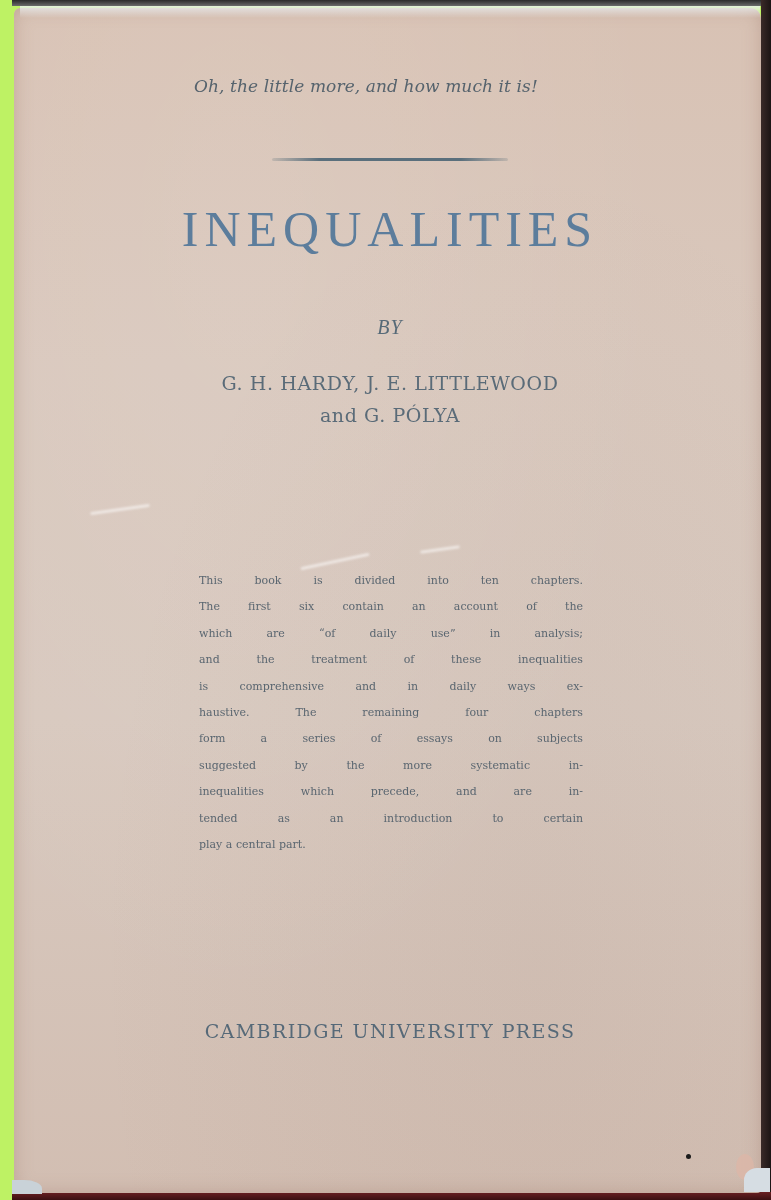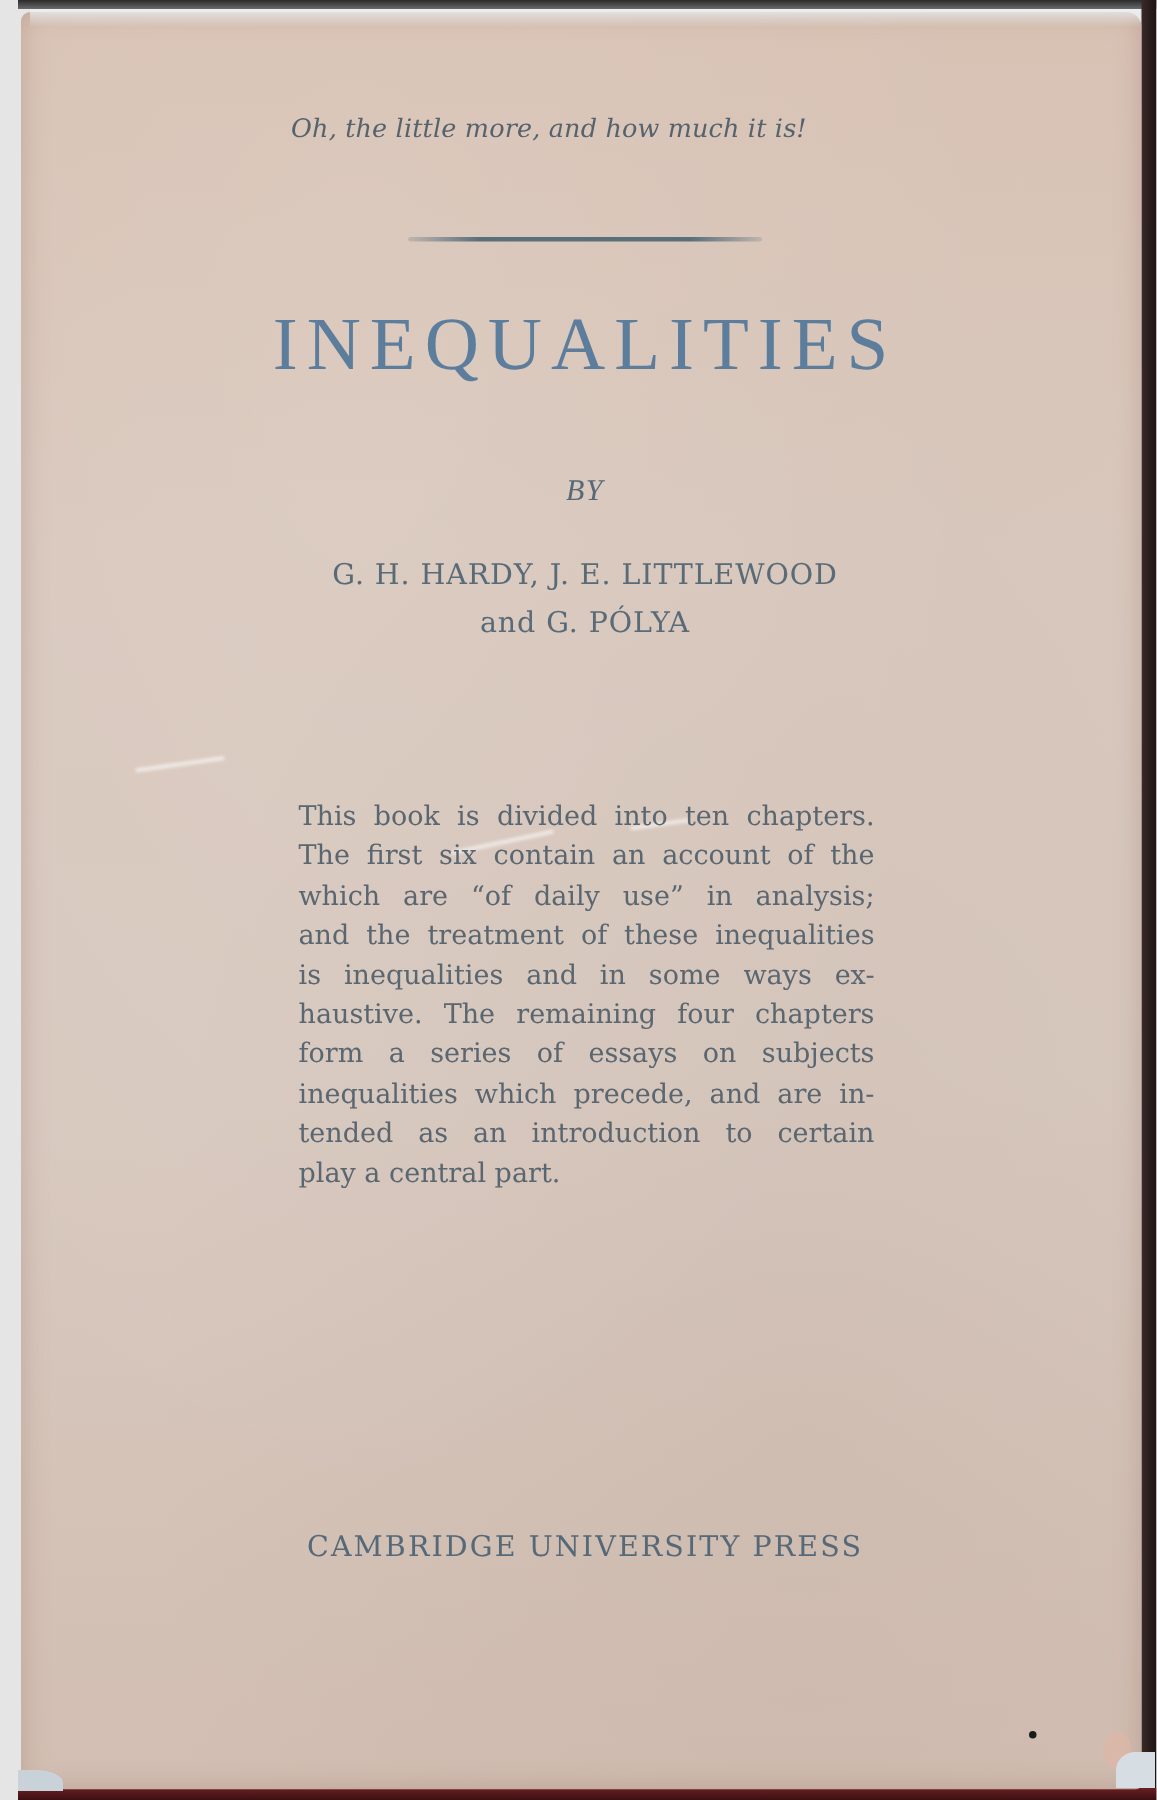--- a/index.html
+++ b/index.html
@@ -7,21 +7,21 @@
       padding: 0;
       width: 771px;
       height: 1200px;
       overflow: hidden;
       background: #ffffff;
     }
     .scene {
       position: relative;
       width: 771px;
       height: 1200px;
-      background: #e5e5e5;
+      background: #bef264;
     }
     .top-shadow {
       position: absolute;
       left: 12px; top: 0;
       width: 759px; height: 6px;
       background: linear-gradient(#2a2a2a, #6a6a6a);
     }
     .right-edge {
       position: absolute;
       right: 0; top: 0;
@@ -109,24 +109,24 @@
       width: 780px;
       text-align: center;
       font-family: "DejaVu Serif", serif;
       font-size: 19px;
       line-height: 32px;
       letter-spacing: 0.6px;
       color: #5a6b78;
     }
     .blurb {
       position: absolute;
-      left: 199px; top: 532px;
+      left: 199px; top: 568px;
       width: 384px;
       font-family: "DejaVu Serif", serif;
-      font-size: 18px;
+      font-size: 11px;
       line-height: 26.4px;
       color: #5a6670;
       text-align: justify;
       -webkit-hyphens: none;
     }
     .blurb .line {
       display: block;
       text-align: justify;
       text-align-last: justify;
       white-space: nowrap;
@@ -203,23 +203,24 @@
     <div class="authors">
       <div>G. H. HARDY, J. E. LITTLEWOOD</div>
       <div>and G. PÓLYA</div>
     </div>
 
     <div class="blurb">
       <span class="line">This book is divided into ten chapters.</span>
       <span class="line">The first six contain an account of the</span>
       <span class="line">which are “of daily use” in analysis;</span>
       <span class="line">and the treatment of these inequalities</span>
-      <span class="line">is inequalities and in some ways ex-</span>
+      <span class="line">is comprehensive and in daily ways ex-</span>
       <span class="line">haustive. The remaining four chapters</span>
       <span class="line">form a series of essays on subjects</span>
+      <span class="line">suggested by the more systematic in-</span>
       <span class="line">inequalities which precede, and are in-</span>
       <span class="line">tended as an introduction to certain</span>
       <span class="line last">play a central part.</span>
     </div>
 
     <div class="publisher">CAMBRIDGE UNIVERSITY PRESS</div>
   </div>
 
   <div class="dot"></div>
   <div class="corner-tear"></div>

